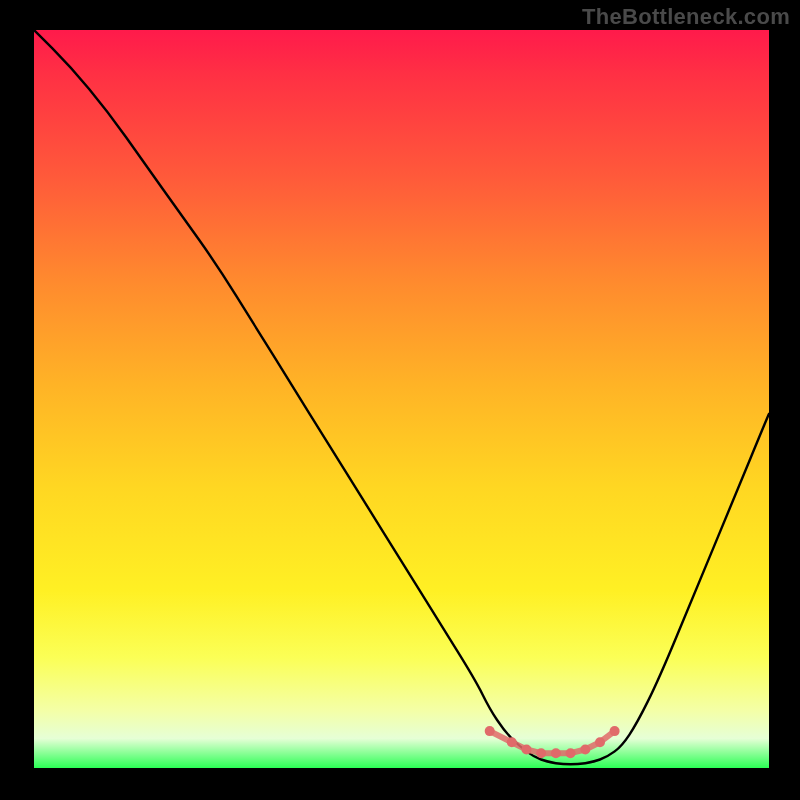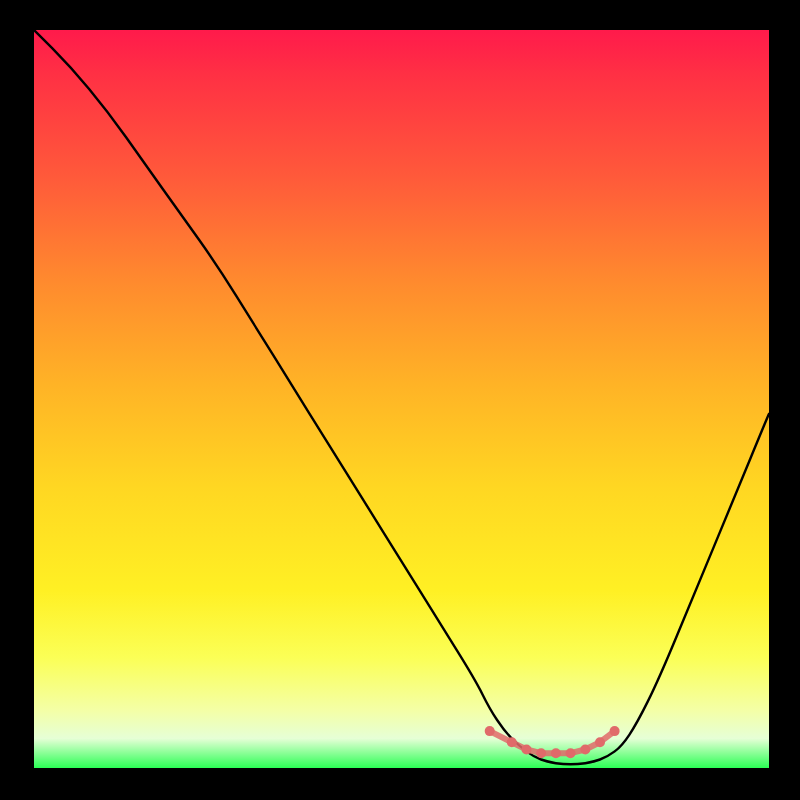--- a/index.html
+++ b/index.html
@@ -58,20 +58,21 @@
     inset: 0;
     width: 100%;
     height: 100%;
   }
 </style>
 </head>
 <body>
 
 <div class="frame">
 
+  <div class="watermark">TheBottleneck.com</div>
 
   <div class="plot-area">
     <div class="gradient-bg"></div>
 
     <svg class="curve" viewBox="0 0 735 738" preserveAspectRatio="none">
       <path id="main-curve" fill="none" stroke="#000000" stroke-width="2.4" stroke-linecap="round" stroke-linejoin="round" d="M 0.0 0.0 Q 0.0 0.0 18.4 18.4 Q 36.8 36.9 55.1 59.0 Q 73.5 81.2 91.9 107.0 Q 110.3 132.8 128.6 158.7 Q 147.0 184.5 165.4 210.3 Q 183.8 236.2 202.1 265.7 Q 220.5 295.2 238.9 324.7 Q 257.3 354.2 275.6 383.8 Q 294.0 413.3 312.4 442.8 Q 330.8 472.3 349.1 501.8 Q 367.5 531.4 385.9 560.9 Q 404.3 590.4 422.6 619.9 Q 441.0 649.4 448.4 664.2 Q 455.7 679.0 463.1 690.0 Q 470.4 701.1 477.8 708.5 Q 485.1 715.9 492.5 721.4 Q 499.8 726.9 507.1 729.5 Q 514.5 732.1 521.8 733.2 Q 529.2 734.3 536.5 734.3 Q 543.9 734.3 551.3 733.2 Q 558.6 732.1 566.0 729.5 Q 573.3 726.9 580.7 721.4 Q 588.0 715.9 595.3 704.8 Q 602.7 693.7 613.7 671.6 Q 624.8 649.4 643.1 605.2 Q 661.5 560.9 679.9 516.6 Q 698.3 472.3 716.6 428.0 T 735.0 383.8"></path>
       <g id="markers">
           <path d="M 455.7 701.1 L 477.8 712.2 L 492.5 719.5 L 507.1 723.2 L 521.9 723.2 L 536.5 723.2 L 551.3 719.5 L 566.0 712.2 L 580.6 701.1" fill="none" stroke="#e06a6a" stroke-width="6" stroke-linecap="round" stroke-linejoin="round" opacity="0.85"></path>
           <circle cx="455.7" cy="701.1" r="5" fill="#e06a6a"></circle>
           <circle cx="477.8" cy="712.2" r="5" fill="#e06a6a"></circle>

